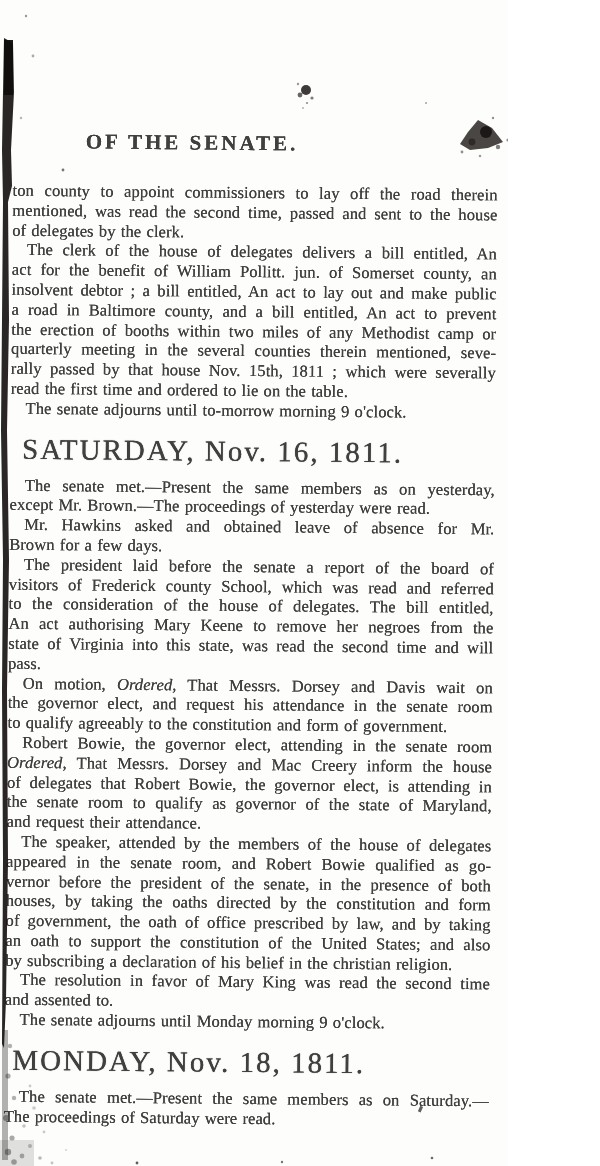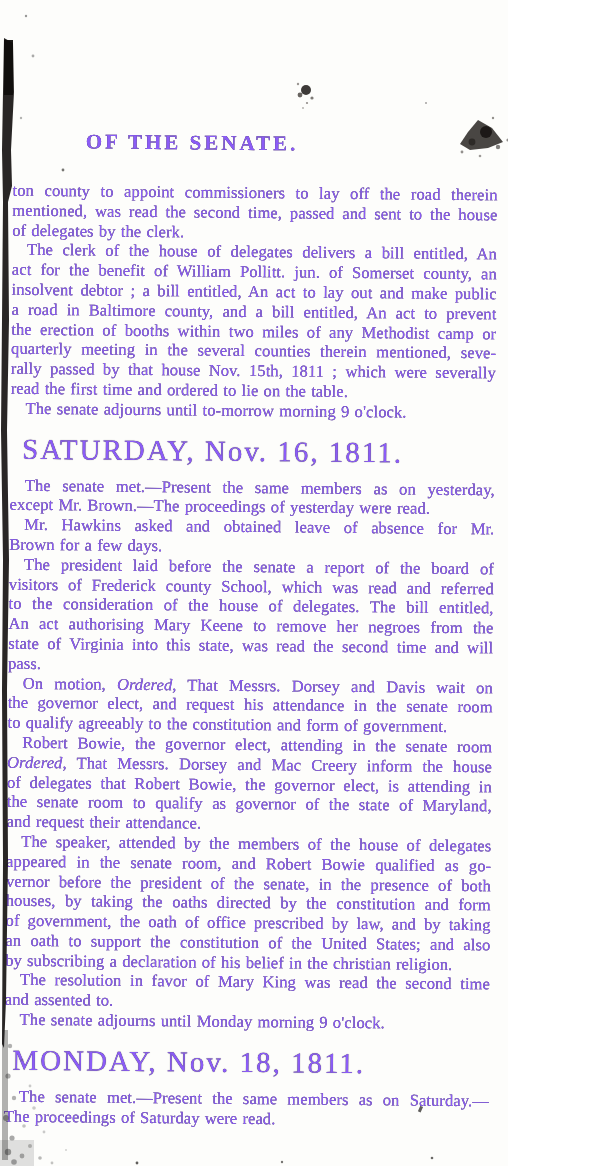--- a/index.html
+++ b/index.html
@@ -1,20 +1,20 @@
 <!DOCTYPE html>
 <html><head>
 <meta charset="utf-8">
 <style>
   html,body{margin:0;padding:0;background:#ffffff;}
   .page{
     position:relative;width:508px;height:1166px;overflow:hidden;
     background:#fdfdfb;
     font-family:"Liberation Serif","DejaVu Serif",serif;
-    color:#8b5cf6;
+    color:#404040;
   }
   .skew{position:absolute;inset:0;transform:rotate(.55deg);transform-origin:40px 150px;}
   .masthead{position:absolute;top:129px;left:0;width:100%;text-align:center;}
   .masthead .title{
     display:inline-block;transform:translateX(-62px);
     font-size:21px;font-weight:700;letter-spacing:3px;
     text-shadow:0 0 .6px rgba(15,12,10,.9);
   }
   .pagenum{
     position:absolute;top:137px;left:527px;font-size:19px;letter-spacing:1px;

